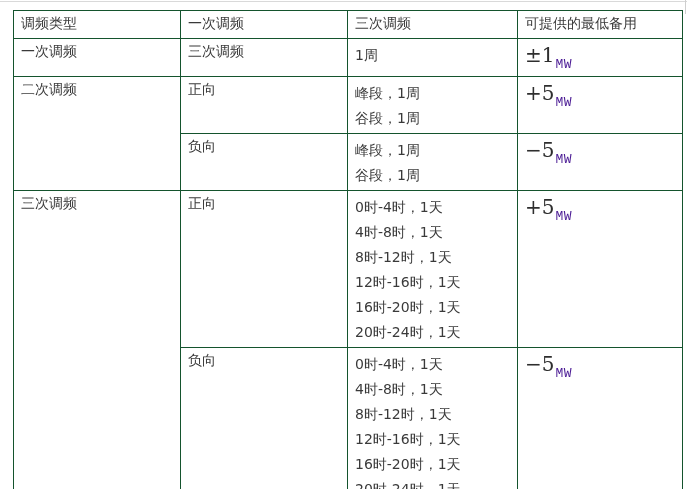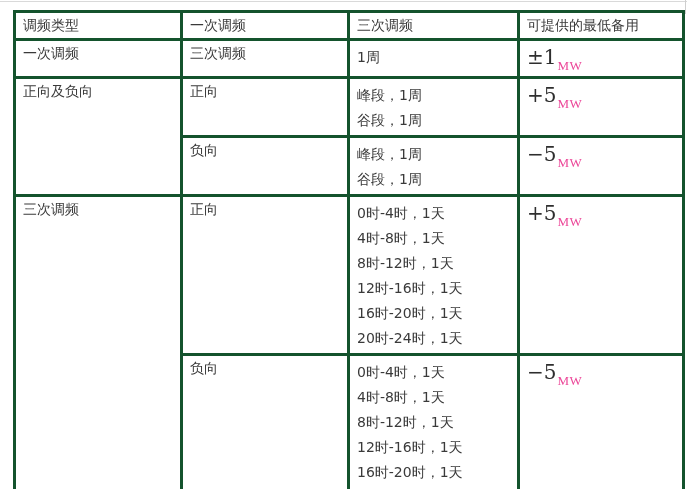--- a/index.html
+++ b/index.html
@@ -21,21 +21,21 @@
     width: 1px; height: 14px;
     background: #cfcfcf;
   }
   table.grid {
     position: absolute; left: 13px; top: 10px;
     width: 669px;
     border-collapse: collapse;
     table-layout: fixed;
   }
   table.grid th, table.grid td {
-    border: 3px solid #14532d;
+    border: 1px solid #14532d;
     vertical-align: top;
     text-align: left;
     font-weight: normal;
     font-size: 14px;
     padding: 4px 6px 2px 7px;
     overflow: hidden;
   }
   tr.hdr-row   { height: 28px; }
   tr.row-1     { height: 38px; }
   tr.row-2     { height: 51px; }
@@ -51,23 +51,23 @@
     white-space: nowrap;
   }
   td.cell-reserve { padding-top: 3px; }
   .reserve-value {
     font-family: "DejaVu Serif", serif;
     font-size: 20px;
     color: #2e2e2e;
     letter-spacing: 0px;
   }
   .reserve-unit {
-    font-family: Liberation Serif, serif;
+    font-family: Liberation Mono, monospace;
     font-size: 13px;
-    color: #ec4899;
+    color: #4c1d95;
     position: relative;
     top: 6px;
     left: 1px;
     letter-spacing: 0.5px;
   }
 </style>
 </head>
 <body>
 
 <div class="top-hairline"></div>
@@ -93,21 +93,21 @@
       <td class="cell-direction">三次调频</td>
       <td class="cell-times">
         <span class="time-line">1周</span>
       </td>
       <td class="cell-reserve">
         <span class="reserve-value">±1</span><span class="reserve-unit">MW</span>
       </td>
     </tr>
 
     <tr class="row-2">
-      <td class="cell-type" rowspan="2">正向及负向</td>
+      <td class="cell-type" rowspan="2">二次调频</td>
       <td class="cell-direction">正向</td>
       <td class="cell-times">
         <span class="time-line">峰段，1周</span>
         <span class="time-line">谷段，1周</span>
       </td>
       <td class="cell-reserve">
         <span class="reserve-value">+5</span><span class="reserve-unit">MW</span>
       </td>
     </tr>
 

